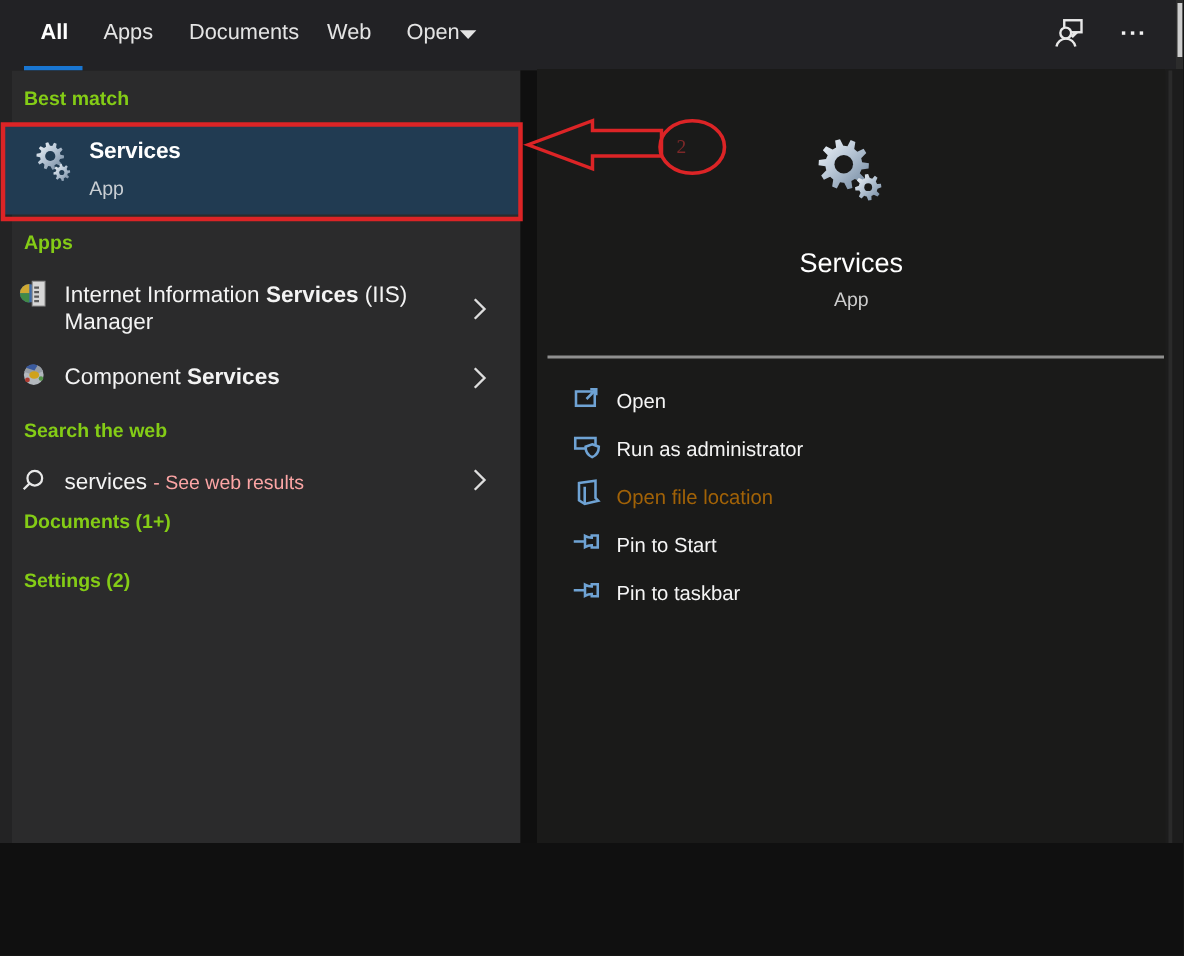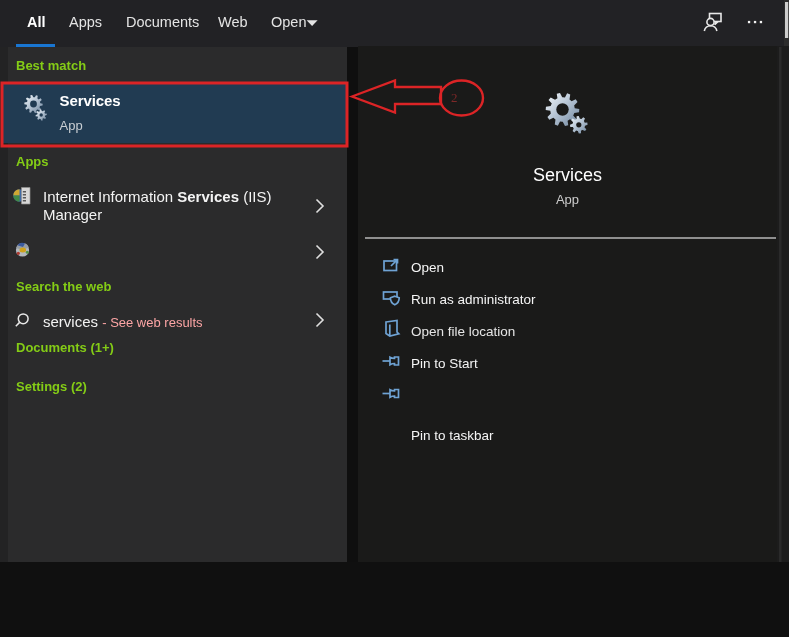--- a/index.html
+++ b/index.html
@@ -34,35 +34,36 @@
   <div id="rightpanel" class="abs"></div>
   <div id="rightcol" class="abs"></div>
 
   <div class="hdr" style="top:58px;">Best match</div>
   <div class="abs" style="left:2px;top:84px;width:345px;height:59px;background:#213b52;"></div>
   <div class="abs" style="left:59.5px;top:92px;font-size:15px;font-weight:bold;color:#fff;letter-spacing:-0.1px;">Services</div>
   <div class="abs" style="left:59.5px;top:117.5px;font-size:13px;color:#c9ced3;">App</div>
 
   <div class="hdr" style="top:154px;">Apps</div>
   <div class="abs" style="left:43px;top:188px;font-size:15px;color:#f3f3f3;line-height:17.5px;">Internet Information <b>Services</b> (IIS)<br>Manager</div>
+  <div class="abs" style="left:43px;top:242.5px;font-size:15px;color:#f3f3f3;">Component <b>Services</b></div>
 
   <div class="hdr" style="top:279px;">Search the web</div>
   <div class="abs" style="left:43px;top:312.5px;font-size:15px;color:#f3f3f3;">services <span style="color:#fca5a5;font-size:13px;">- See web results</span></div>
 
   <div class="hdr" style="top:340px;">Documents (1+)</div>
   <div class="hdr" style="top:379px;">Settings (2)</div>
 
   <div class="abs" style="left:365px;top:237px;width:411px;height:1.5px;background:#8f8f8f;"></div>
   <div class="abs" style="left:358px;top:164.5px;width:419px;text-align:center;font-size:18px;color:#fff;">Services</div>
   <div class="abs" style="left:358px;top:192px;width:419px;text-align:center;font-size:13px;color:#cccccc;">App</div>
   <div class="abs" style="left:411px;top:259.5px;font-size:13.5px;color:#f5f5f5;">Open</div>
   <div class="abs" style="left:411px;top:292px;font-size:13.5px;color:#f5f5f5;">Run as administrator</div>
-  <div class="abs" style="left:411px;top:324px;font-size:13.5px;color:#e5e5e5;">Open file location</div>
+  <div class="abs" style="left:411px;top:324px;font-size:13.5px;color:#a16207;">Open file location</div>
   <div class="abs" style="left:411px;top:356px;font-size:13.5px;color:#f5f5f5;">Pin to Start</div>
-  <div class="abs" style="left:411px;top:388px;font-size:13.5px;color:#f5f5f5;margin-top:40px;">Pin to taskbar</div>
+  <div class="abs" style="left:411px;top:388px;font-size:13.5px;color:#f5f5f5;">Pin to taskbar</div>
 
   <div id="bottombar" class="abs"></div>
     <div class="abs" style="left:0;top:593px;width:789px;height:1.5px;background:#14110f;"></div>
     <div class="abs" style="left:0;top:594px;width:789px;height:1.2px;background:#0e2340;"></div>
     <div class="abs" style="left:0;top:635.5px;width:789px;height:1.5px;background:#1e2a38;"></div>
   <div id="searchwhite" class="abs"></div>
   <div class="abs" style="left:43px;top:607.5px;font-size:15.5px;color:#111;">services</div>
 
   <svg class="abs" style="left:0;top:0;" width="789" height="637" viewBox="0 0 789 637">
     <defs>

